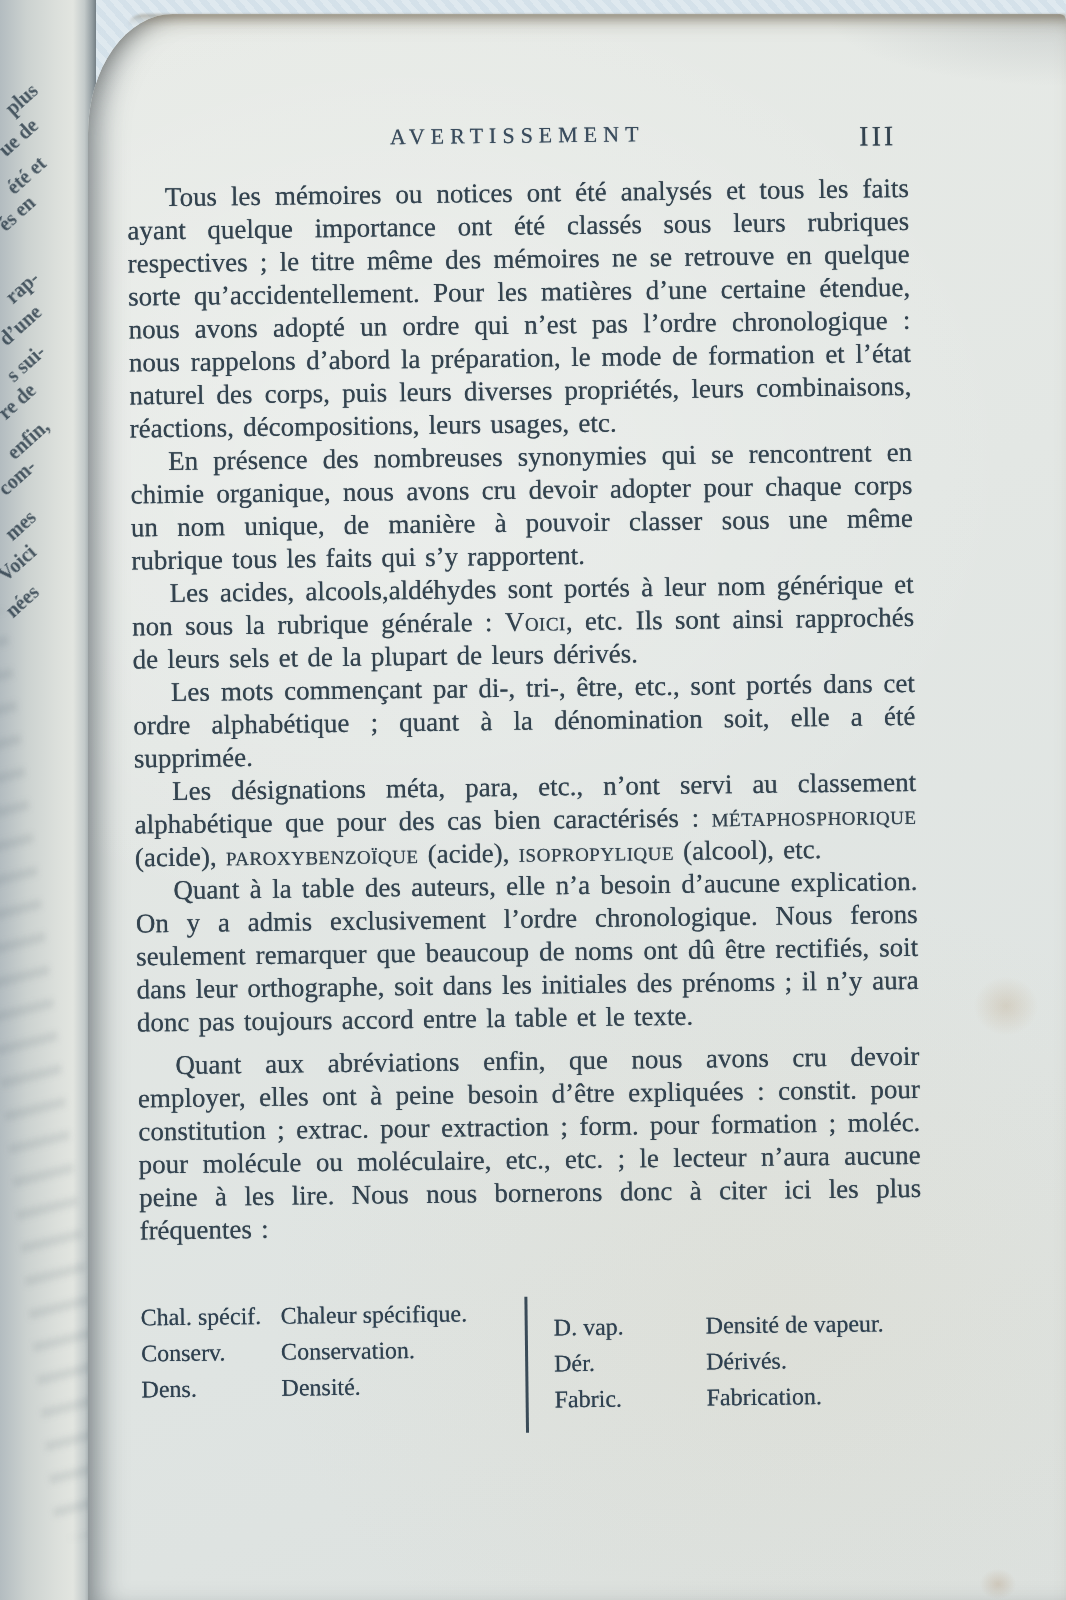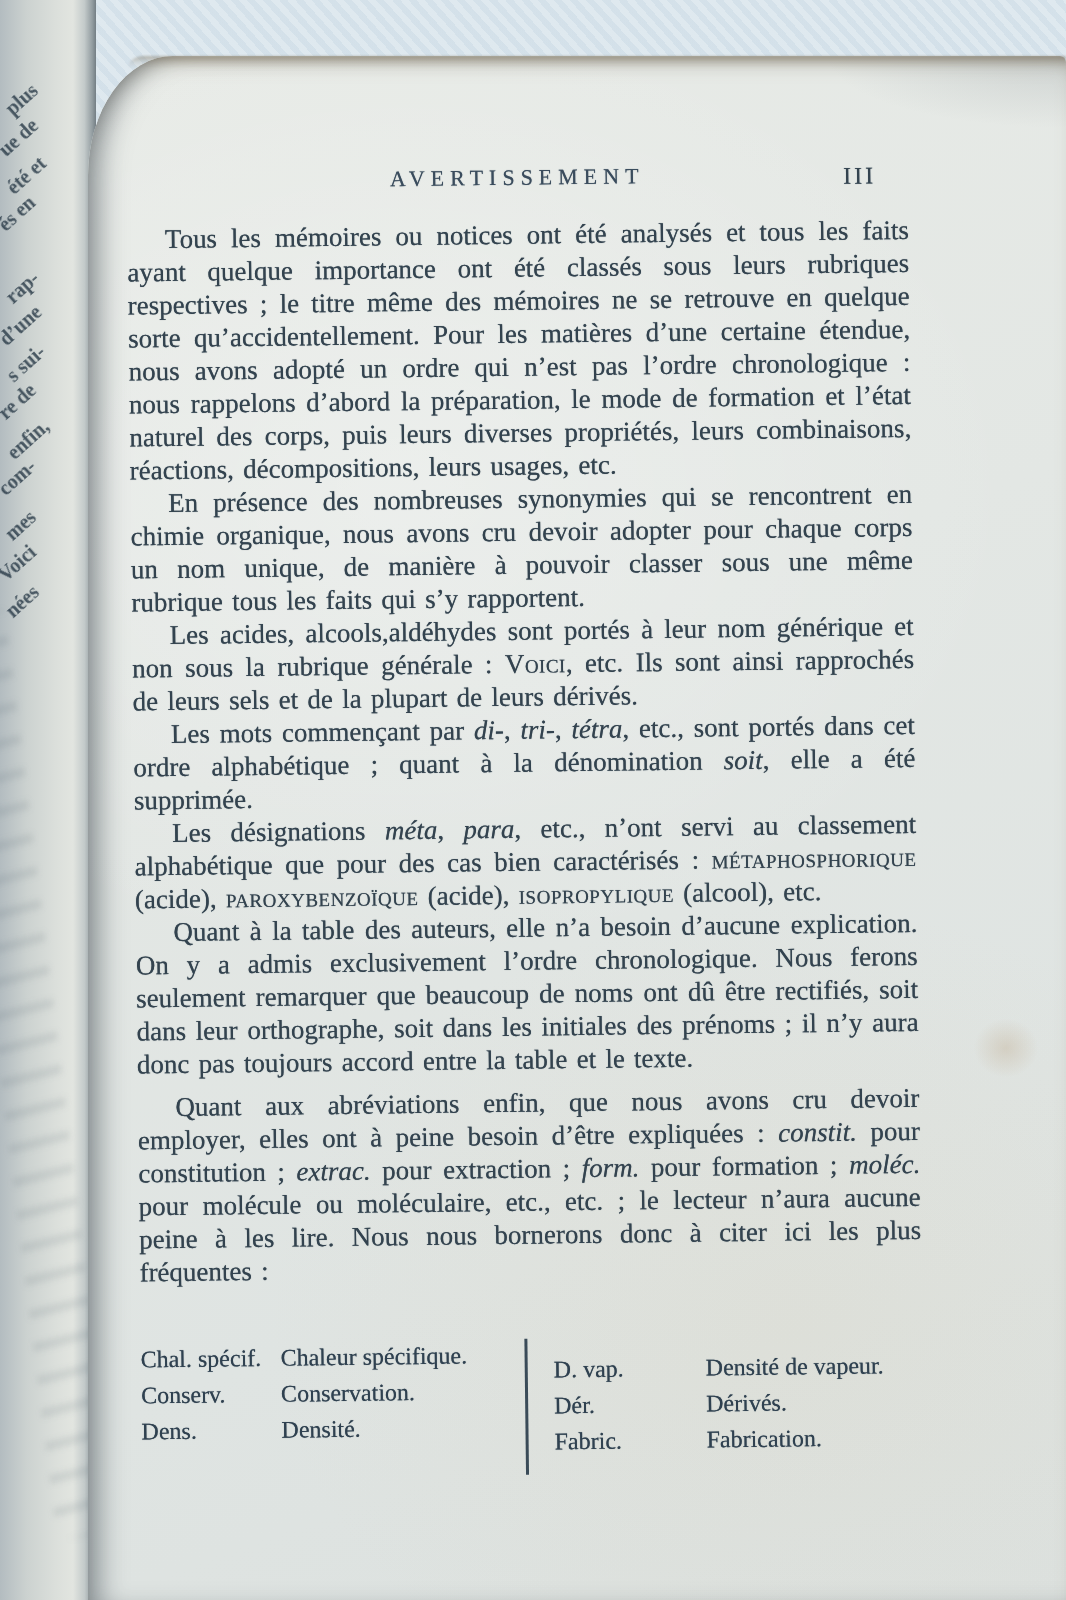--- a/index.html
+++ b/index.html
@@ -40,50 +40,49 @@
     background:
       radial-gradient(46px 42px at 918px 992px, rgba(165,125,75,.20), transparent 70%),
       radial-gradient(26px 22px at 910px 1570px, rgba(160,115,70,.22), transparent 70%),
       radial-gradient(300px 90px at 100% 0%, rgba(108,118,124,.20), transparent 80%),
       radial-gradient(700px 560px at 72% 82%, rgba(214,196,158,.13), transparent 75%),
       radial-gradient(900px 700px at 32% 28%, rgba(255,255,255,.28), transparent 70%),
       linear-gradient(160deg,#e8ebe7 0%,#e3e7e4 40%,#dfe4e2 72%,#dce1df 100%);
     box-shadow:
       inset 24px 0 28px -14px rgba(52,63,72,.55),
       inset 0 16px 20px -12px rgba(125,113,92,.55);
-    margin-top: 42px;
   }
   .page::before{ 
     content:"";position:absolute;left:40px;right:0;top:0;height:12px;
     border-top-left-radius:80px 60px;
     background:linear-gradient(180deg, rgba(125,113,92,.45), rgba(125,113,92,.12) 55%, transparent);
     filter:blur(1px);
   }
   
   .content{
     position:absolute;left:38px;top:104px;width:782px;
     transform:rotate(-0.7deg);transform-origin:780px 0;
     color:#33434f;
   }
   .pg-header{position:relative;height:30px;margin-bottom:24px;}
   .title{
     text-align:center;font-size:22px;letter-spacing:6px;color:#3a4c5d;
     text-shadow:0 0 .8px rgba(58,76,93,.8);
   }
   .pgnum{
-    position:absolute;right:32px;top:2px;font-size:24px;letter-spacing:3px;
+    position:absolute;right:12px;top:2px;font-size:28px;letter-spacing:3px;
     text-shadow:0 0 .8px rgba(58,76,93,.8);
   }
   .para{
     font-size:27px;line-height:33px;margin:0;
     text-align:justify;text-indent:38px;word-spacing:2.5px;
     text-shadow:0 0 .7px rgba(51,67,79,.85);
   }
   .para:nth-of-type(7){margin-top:10px;}
-  .it{font-style:italic;}
+  .it{}
   .sc{font-variant:small-caps;letter-spacing:.5px;}
   .abbrev{
     display:flex;margin-top:52px;font-size:24px;color:#2f4150;
     text-shadow:0 0 .7px rgba(47,65,80,.85);
   }
   .col{display:flex;flex-direction:column;}
   .col-left{width:378px;}
   .divider{width:3px;height:136px;background:#3a4b58;margin:2px 26px 0 6px;}
   .col-right{flex:1;padding-top:15px;}
   .abbr-row{display:flex;line-height:36px;}
@@ -116,21 +115,21 @@
   <div class="content">
     <div class="pg-header">
       <div class="title">AVERTISSEMENT</div>
       <div class="pgnum">III</div>
     </div>
 
     <div>
         <p class="para"><span class="">Tous les mémoires ou notices ont été analysés et tous les faits ayant quelque importance ont été classés sous leurs rubriques respectives&nbsp;; le titre même des mémoires ne se retrouve en quelque sorte qu’accidentellement. Pour les matières d’une certaine étendue, nous avons adopté un ordre qui n’est pas l’ordre chronologique&nbsp;: nous rappelons d’abord la préparation, le mode de formation et l’état naturel des corps, puis leurs diverses propriétés, leurs combinaisons, réactions, décompositions, leurs usages, etc.</span></p>
         <p class="para"><span class="">En présence des nombreuses synonymies qui se rencontrent en chimie organique, nous avons cru devoir adopter pour chaque corps un nom unique, de manière à pouvoir classer sous une même rubrique tous les faits qui s’y rapportent.</span></p>
         <p class="para"><span class="">Les acides, alcools,aldéhydes sont portés à leur nom générique et non sous la rubrique générale&nbsp;: </span><span class="sc">Voici</span><span class="">, etc. Ils sont ainsi rapprochés de leurs sels et de la plupart de leurs dérivés.</span></p>
-        <p class="para"><span class="">Les mots commençant par </span><span class="it">di-</span><span class="">, </span><span class="it">tri-</span><span class="">, </span><span class="it">tétra</span><span class="">, etc., sont portés dans cet ordre alphabétique&nbsp;; quant à la dénomination </span><span class="it">soit</span><span class="">, elle a été supprimée.</span></p>
+        <p class="para"><span class="">Les mots commençant par </span><span class="it">di-</span><span class="">, </span><span class="it">tri-</span><span class="">, </span><span class="it">être</span><span class="">, etc., sont portés dans cet ordre alphabétique&nbsp;; quant à la dénomination </span><span class="it">soit</span><span class="">, elle a été supprimée.</span></p>
         <p class="para"><span class="">Les désignations </span><span class="it">méta</span><span class="">, </span><span class="it">para</span><span class="">, etc., n’ont servi au classement alphabétique que pour des cas bien caractérisés&nbsp;: </span><span class="sc">métaphosphorique</span><span class=""> (acide), </span><span class="sc">paroxybenzoïque</span><span class=""> (acide), </span><span class="sc">isopropylique</span><span class=""> (alcool), etc.</span></p>
         <p class="para"><span class="">Quant à la table des auteurs, elle n’a besoin d’aucune explication. On y a admis exclusivement l’ordre chronologique. Nous ferons seulement remarquer que beaucoup de noms ont dû être rectifiés, soit dans leur orthographe, soit dans les initiales des prénoms&nbsp;; il n’y aura donc pas toujours accord entre la table et le texte.</span></p>
         <p class="para"><span class="">Quant aux abréviations enfin, que nous avons cru devoir employer, elles ont à peine besoin d’être expliquées&nbsp;: </span><span class="it">constit.</span><span class=""> pour constitution&nbsp;; </span><span class="it">extrac.</span><span class=""> pour extraction&nbsp;; </span><span class="it">form.</span><span class=""> pour formation&nbsp;; </span><span class="it">moléc.</span><span class=""> pour molécule ou moléculaire, etc., etc.&nbsp;; le lecteur n’aura aucune peine à les lire. Nous nous bornerons donc à citer ici les plus fréquentes&nbsp;:</span></p>
       </div>
 
     <div class="abbrev">
       <div class="col col-left">
           <div class="abbr-row">
             <span class="abbr">Chal. spécif.</span>
             <span class="meaning">Chaleur spécifique.</span>

